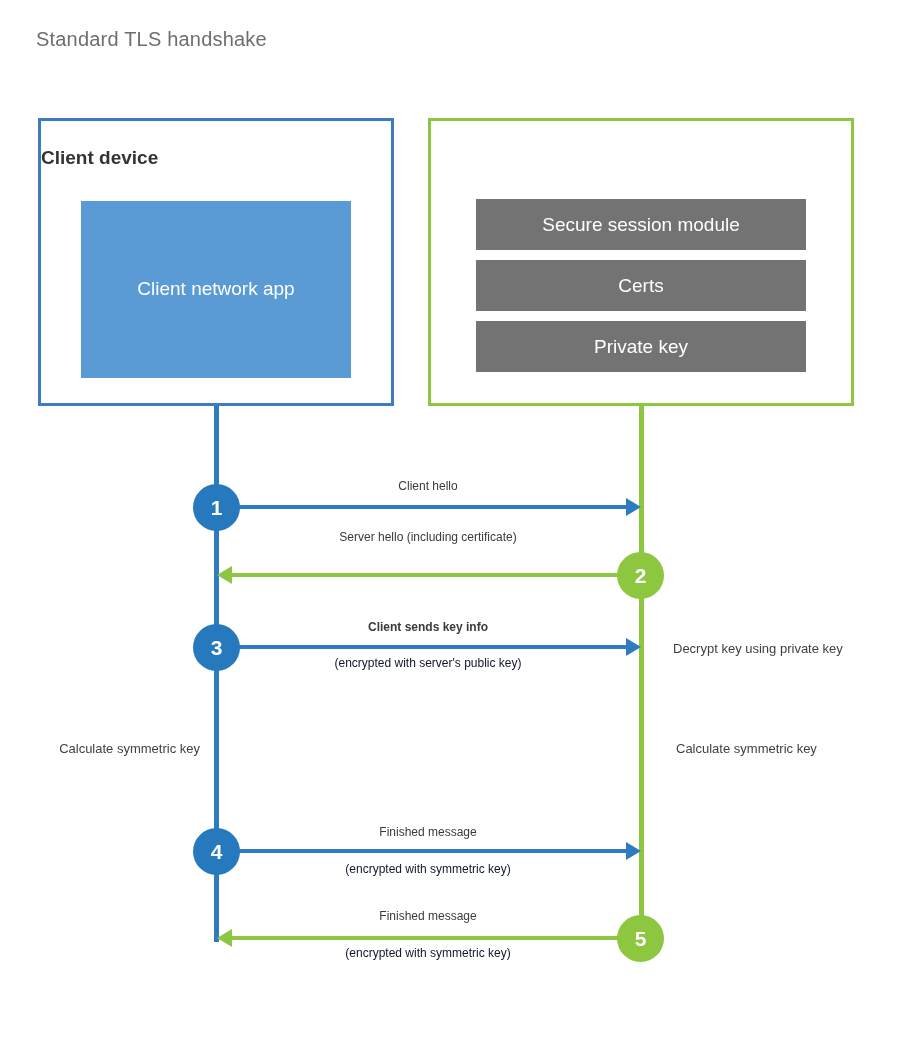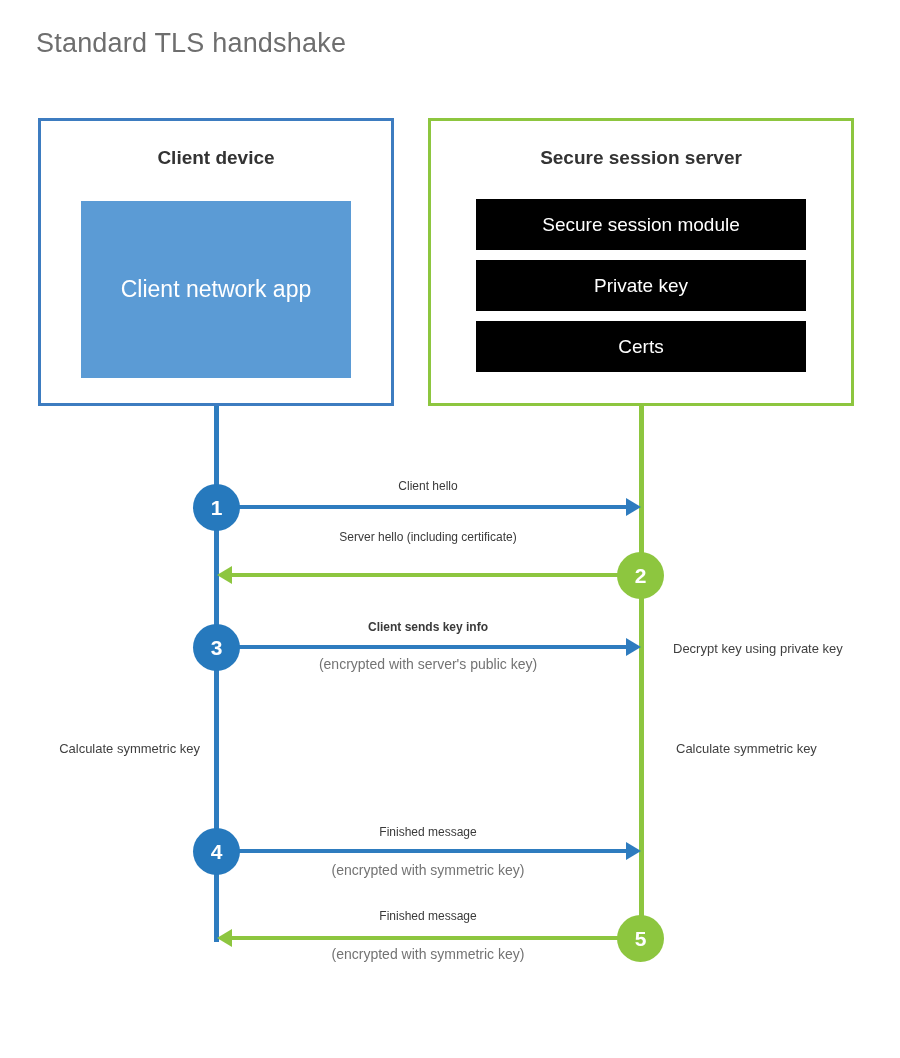--- a/index.html
+++ b/index.html
@@ -15,21 +15,21 @@
     width: 900px;
     height: 1058px;
     background: #ffffff;
   }
 
   
   .page-title {
     position: absolute;
     left: 36px;
     top: 28px;
-    font-size: 27px;
+    font-size: 20px;
     font-weight: 300;
     color: #6e6e6e;
     letter-spacing: 0.2px;
     white-space: nowrap;
   }
 
   
   .node-box {
     position: absolute;
     background: #ffffff;
@@ -46,55 +46,55 @@
     top: 118px;
     width: 426px;
     height: 288px;
     border: 3px solid #8dc63f;
   }
   .node-title {
     position: absolute;
     left: 0;
     right: 0;
     top: 26px;
-    text-align: center;
+    text-align: left;
     font-size: 19px;
     font-weight: bold;
     color: #333333;
   }
 
   .inner-app {
     position: absolute;
     left: 40px;
     right: 40px;
     top: 80px;
     bottom: 25px;
     background: #5b9bd5;
     color: #ffffff;
-    font-size: 23px;
+    font-size: 19px;
     font-weight: 300;
     display: flex;
     align-items: center;
     justify-content: center;
     text-align: center;
     line-height: 1.3;
   }
 
   .server-stack {
     position: absolute;
     left: 45px;
     right: 45px;
     top: 78px;
     display: flex;
     flex-direction: column;
     gap: 10px;
   }
   .server-bar {
     height: 51px;
-    background: #000000;
+    background: #737373;
     color: #ffffff;
     font-size: 19px;
     font-weight: 300;
     display: flex;
     align-items: center;
     justify-content: center;
     text-align: center;
   }
 
   
@@ -186,22 +186,22 @@
     text-align: center;
     color: #3a3a3a;
     font-size: 12px;
     font-weight: 400;
     white-space: nowrap;
     z-index: 5;
   }
   .msg-sub {
     position: absolute;
     text-align: center;
-    color: #737373;
-    font-size: 14px;
+    color: #0f172a;
+    font-size: 12px;
     font-weight: 400;
     white-space: nowrap;
     z-index: 5;
   }
 
   #label-1  { left: 228px; top: 479px; width: 400px; }
   #label-2  { left: 228px; top: 530px; width: 400px; }
   #label-3  { left: 228px; top: 620px; width: 400px; font-weight: bold; }
   #sub-3    { left: 228px; top: 656px; width: 400px; }
   #label-4  { left: 228px; top: 825px; width: 400px; }
@@ -227,25 +227,24 @@
 <div id="stage">
 
   <div class="page-title">Standard TLS handshake</div>
 
   <div class="node-box" id="client-box">
     <div class="node-title">Client device</div>
     <div class="inner-app">Client network app</div>
   </div>
 
   <div class="node-box" id="server-box">
-    <div class="node-title">Secure session server</div>
     <div class="server-stack">
       <div class="server-bar">Secure session module</div>
+      <div class="server-bar">Certs</div>
       <div class="server-bar">Private key</div>
-      <div class="server-bar">Certs</div>
     </div>
   </div>
 
   <div class="lifeline" id="client-lifeline"></div>
   <div class="lifeline" id="server-lifeline"></div>
 
   <div class="arrow-line blue" id="arrow-1-line"></div>
   <div class="arrow-head right" id="arrow-1-head"></div>
   <div class="msg-label" id="label-1">Client hello</div>
   <div class="step-circle blue" id="step-1">1</div>

